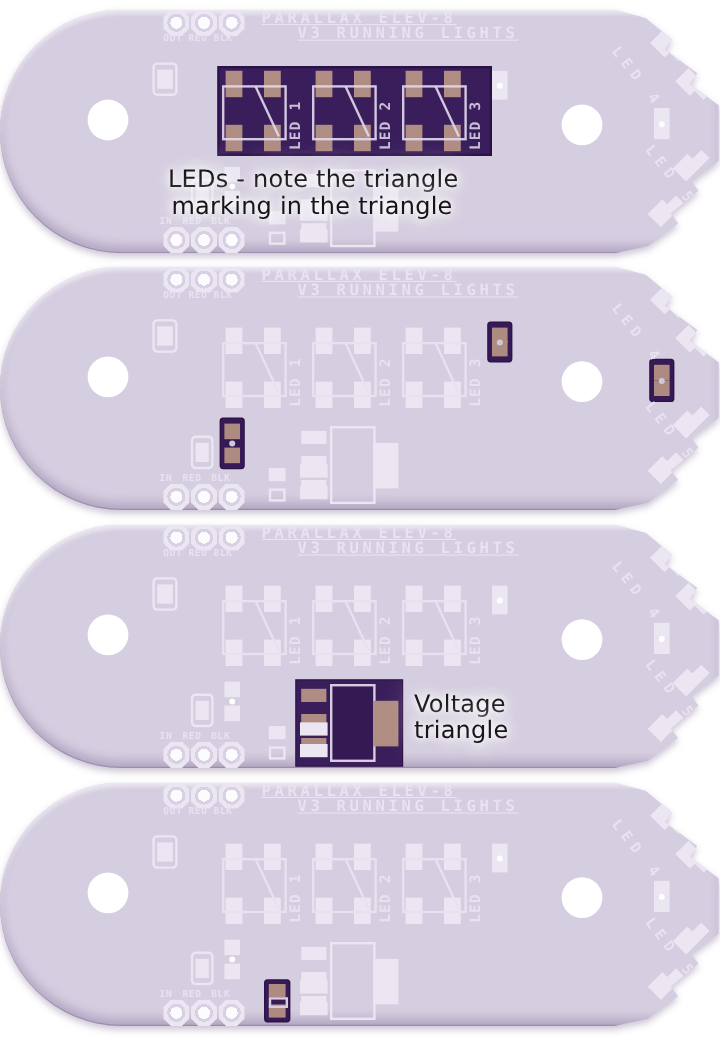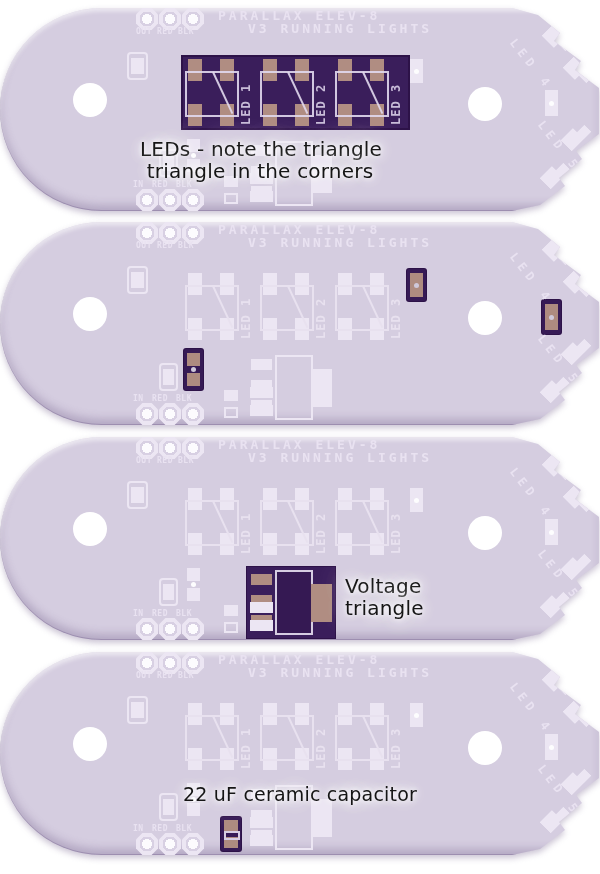--- a/index.html
+++ b/index.html
@@ -29,21 +29,21 @@
   .ring{position:absolute;width:22px;height:22px;
     clip-path:polygon(29% 0,71% 0,100% 29%,100% 71%,71% 100%,29% 100%,0 71%,0 29%);
     background:radial-gradient(circle at 50% 50%, #fcfbfe 0 5px, #d8d0e3 5px 7.5px, var(--silk) 7.5px);}
   .r-t0{left:136px;top:0}.r-t1{left:159px;top:0}.r-t2{left:182px;top:0}
   .r-b0{left:136px;top:181px}.r-b1{left:159px;top:181px}.r-b2{left:182px;top:181px}
   .hdr-lbl{position:absolute;font:bold 8px "DejaVu Sans Mono",monospace;color:var(--silk-text);
     letter-spacing:0.5px;}
   .lt0{left:136px;top:19px}.lt1{left:157px;top:19px}.lt2{left:178px;top:19px}
   .lb0{left:133px;top:172px}.lb1{left:152px;top:172px}.lb2{left:176px;top:172px}
   .title{position:absolute;left:218px;top:1px;font:bold 13px "DejaVu Sans Mono",monospace;
-    letter-spacing:3px;color:var(--silk-text);line-height:13px;white-space:nowrap;}
+    letter-spacing:3px;color:var(--silk-text);line-height:13px;white-space:nowrap;text-decoration:underline;}
   .title .t2{display:block;margin-left:30px;}
   .bracket{position:absolute;border:2px solid var(--silk);border-radius:4px;}
   .bracket::after{content:"";position:absolute;left:2px;top:4px;right:2px;bottom:4px;
     background:var(--silk);}
   .bk-top{left:127px;top:44px;width:17px;height:24px;}
   .bk-bot{left:159px;top:141px;width:15px;height:24px;}
   
   .hole{position:absolute;background:#fff;border-radius:50%;width:34px;height:34px;}
   .hole.left{left:73px;top:75px}.hole.right{left:468px;top:79px}
   
@@ -218,21 +218,21 @@
       <span class="edge-lbl el5">LED 5</span>
 
       <span class="hdr-lbl lb0">IN</span>
       <span class="hdr-lbl lb1">RED</span>
       <span class="hdr-lbl lb2">BLK</span>
       <span class="ring r-b0"></span>
       <span class="ring r-b1"></span>
       <span class="ring r-b2"></span>
 
       <div class="caption">LEDs - note the triangle
-triangle in the corners</div>
+marking in the triangle</div>
     </div>
   </div>
 
   <div class="panel pos1">
     <div class="board" data-hl="caps01">
 
       <span class="ring r-t0"></span>
       <span class="ring r-t1"></span>
       <span class="ring r-t2"></span>
       <span class="hdr-lbl lt0">OUT</span>
@@ -524,15 +524,14 @@
       <span class="edge-lbl el4">LED 4</span>
       <span class="edge-lbl el5">LED 5</span>
 
       <span class="hdr-lbl lb0">IN</span>
       <span class="hdr-lbl lb1">RED</span>
       <span class="hdr-lbl lb2">BLK</span>
       <span class="ring r-b0"></span>
       <span class="ring r-b1"></span>
       <span class="ring r-b2"></span>
 
-      <div class="caption">22 uF ceramic capacitor</div>
     </div>
   </div>
 
 </body></html>

